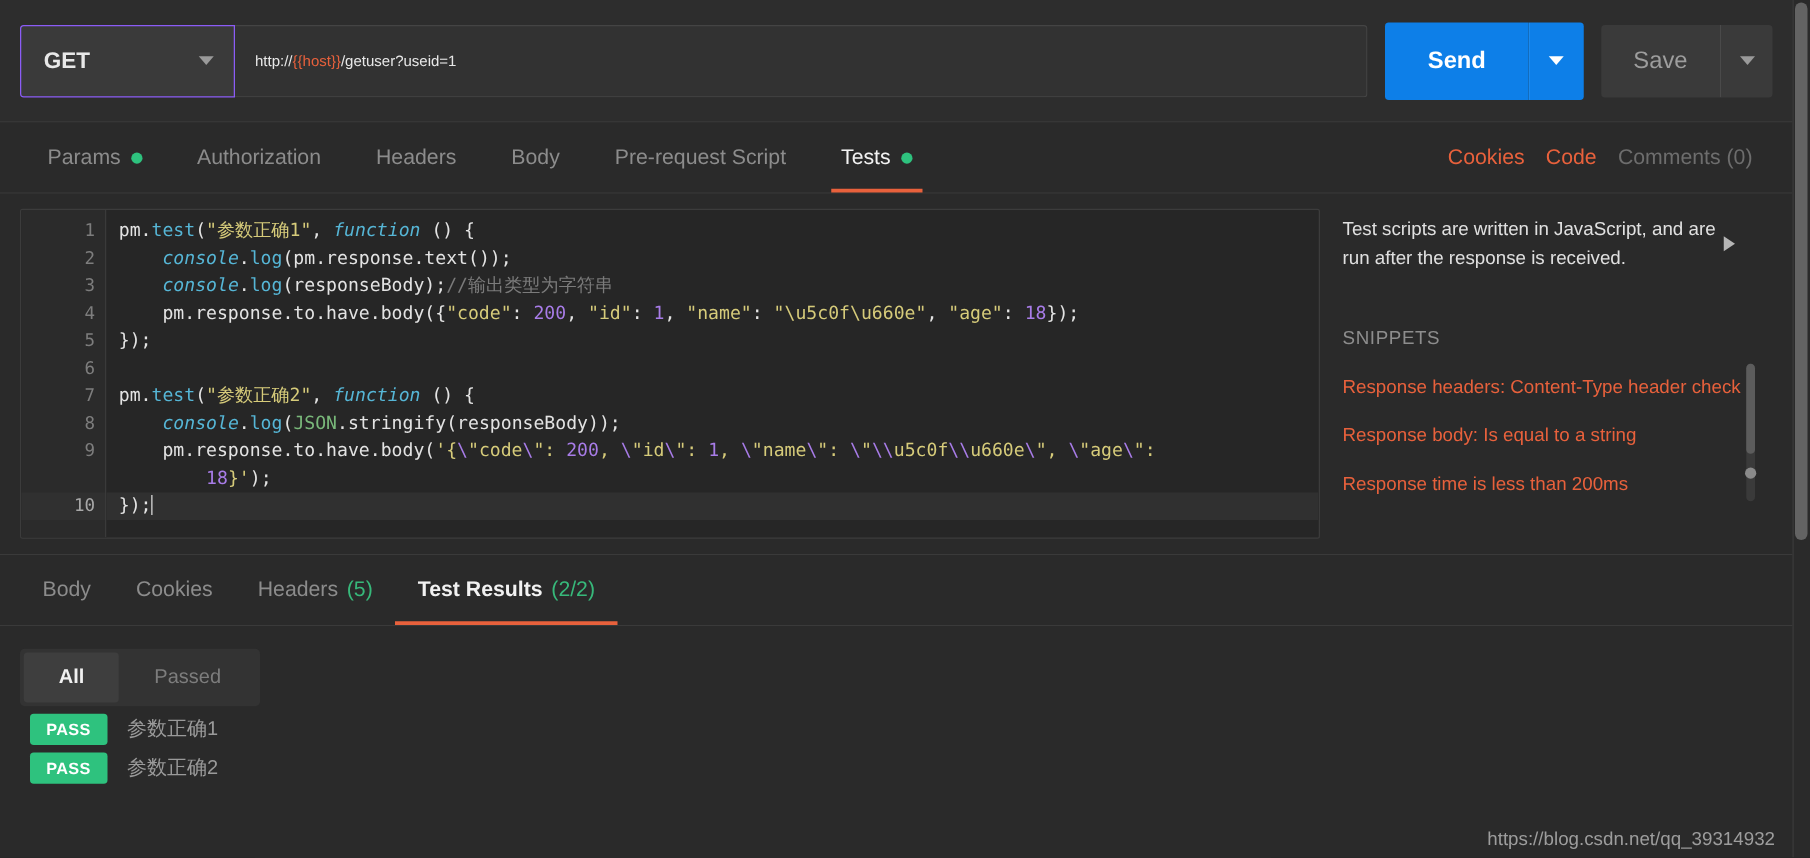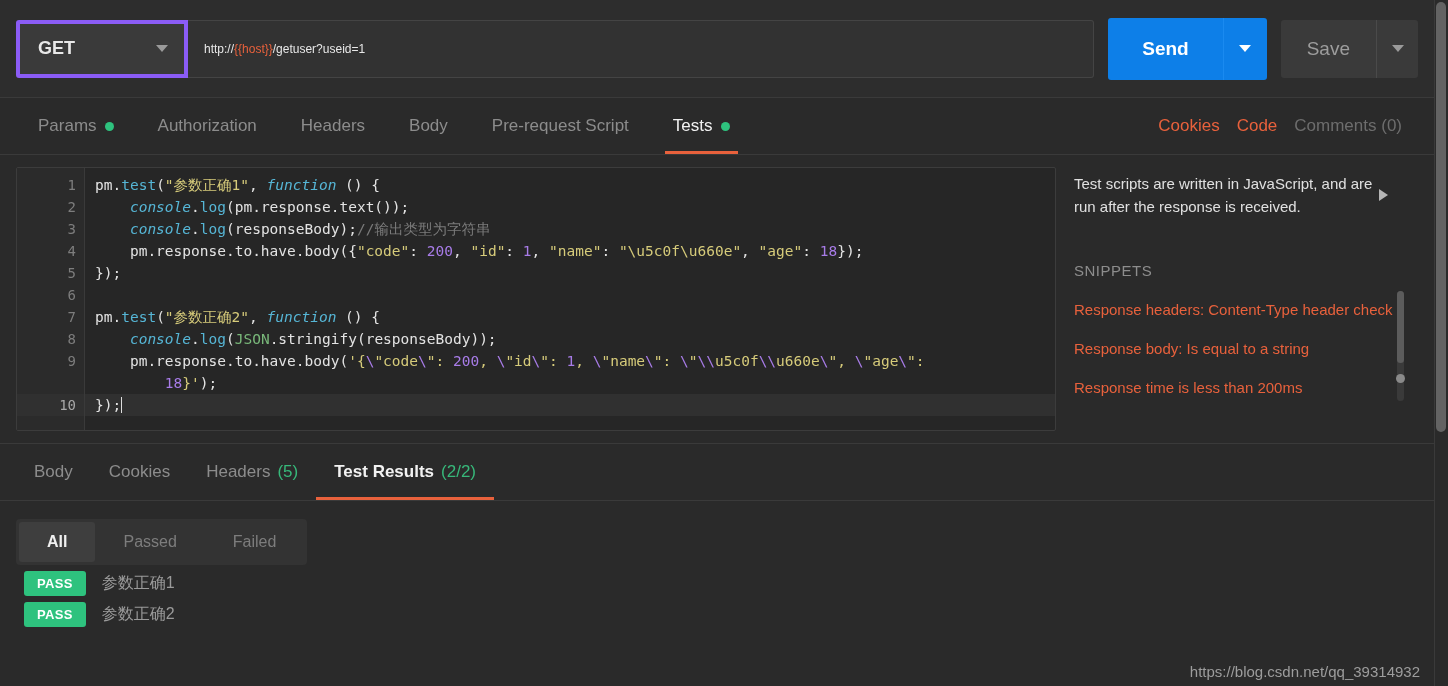--- a/index.html
+++ b/index.html
@@ -22,21 +22,21 @@
     background: #2d2d2d;
     border-bottom: 1px solid #3a3a3a;
     display: flex;
     align-items: center;
     padding: 0 16px;
     flex: 0 0 auto;
   }
   .method-select {
     width: 172px; height: 58px;
     background: #3a3a3a;
-    border: 4px solid #8b5cf6;
+    border: 1px solid #8b5cf6;
     border-radius: 3px 0 0 3px;
     display: flex; align-items: center;
     justify-content: space-between;
     padding: 0 16px 0 18px;
     cursor: pointer;
     gap: 40px;
   }
   .method-label { color: #e8e8e8; font-size: 18px; font-weight: bold; }
   .caret-down {
     width: 0; height: 0;
@@ -487,21 +487,20 @@
     <div class="resp-tab active">
       <span>Test Results</span>
       <span class="count-green">(2/2)</span>
     </div>
   </div>
 
   <div class="results-body">
     <div class="filter-pills">
       <div class="pill active">All</div>
       <div class="pill">Passed</div>
-      <div class="pill">Failed</div>
     </div>
 
     <div class="result-row">
       <span class="pass-badge">PASS</span>
       <span class="result-name">参数正确1</span>
     </div>
     <div class="result-row">
       <span class="pass-badge">PASS</span>
       <span class="result-name">参数正确2</span>
     </div>

